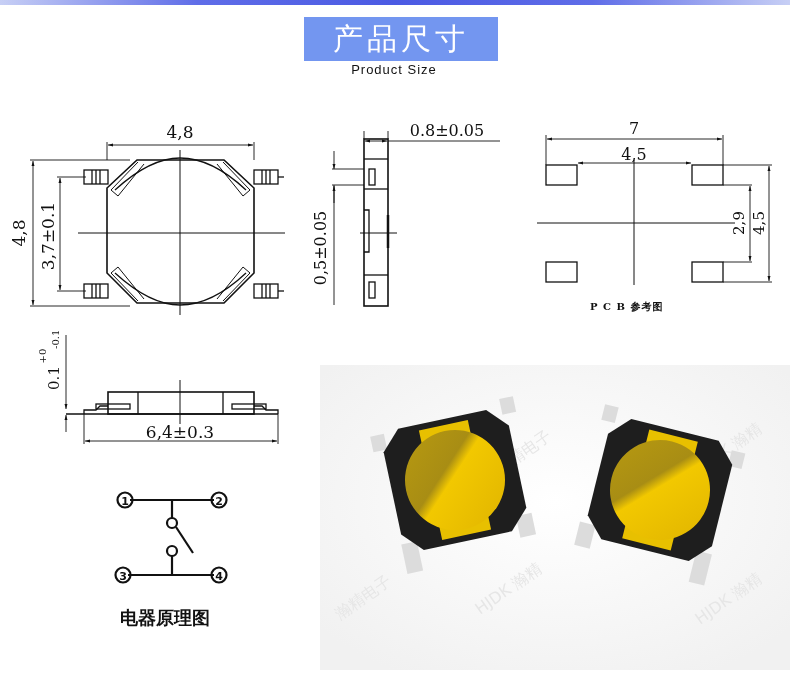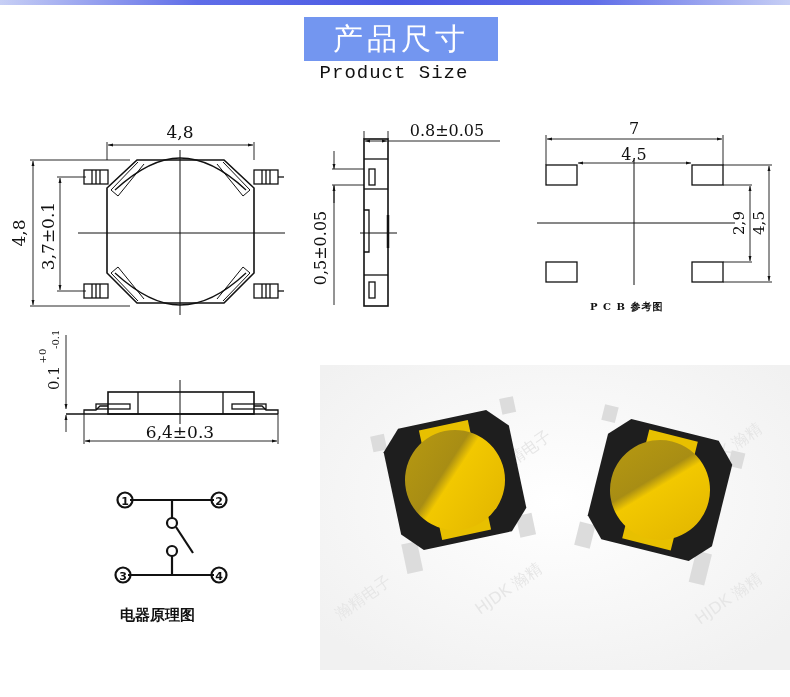--- a/index.html
+++ b/index.html
@@ -4,21 +4,21 @@
 <style>
   html, body { margin: 0; padding: 0; background: #ffffff; }
   body { width: 790px; height: 697px; position: relative; overflow: hidden;
          font-family: "DejaVu Sans", sans-serif; }
   .topbar { position: absolute; left: 0; top: 0; width: 790px; height: 5px;
             background: linear-gradient(90deg, #c7cff5 0%, #5f6de8 25%, #4b5ae3 50%, #5f6de8 75%, #c7cff5 100%); }
   .title-box { position: absolute; left: 297px; top: 17px; width: 194px; height: 44px;
                background: #7396f0; color: #ffffff; font-size: 30px; line-height: 44px;
                text-align: center; letter-spacing: 4px; font-family: "DejaVu Sans", sans-serif; margin-left: 7px; }
   .subtitle { position: absolute; left: 297px; top: 62px; width: 194px; text-align: center;
-              font-size: 19px; color: #111; letter-spacing: 1px; font-family: Liberation Mono, monospace; }
+              font-size: 13px; color: #111; letter-spacing: 1px; font-family: Liberation Sans, sans-serif; }
   svg.drawing { position: absolute; left: 0; top: 0; }
   .dimtext { font-family: "DejaVu Serif", serif; fill: #111; }
   .label-cn { position: absolute; font-family: "DejaVu Serif", serif; font-weight: bold; color: #111; }
   .photo { position: absolute; left: 320px; top: 365px; width: 470px; height: 305px; }
 </style>
 </head>
 <body>
 
 <div class="topbar"></div>
 <div class="title-box">产品尺寸</div>
@@ -170,21 +170,21 @@
     <circle cx="123" cy="575" r="7.5"></circle>
     <circle cx="219" cy="575" r="7.5"></circle>
   </g>
   <text x="125" y="505" font-size="11" font-weight="bold" text-anchor="middle" fill="#111" font-family="DejaVu Sans, sans-serif">1</text>
   <text x="219" y="505" font-size="11" font-weight="bold" text-anchor="middle" fill="#111" font-family="DejaVu Sans, sans-serif">2</text>
   <text x="123" y="580" font-size="11" font-weight="bold" text-anchor="middle" fill="#111" font-family="DejaVu Sans, sans-serif">3</text>
   <text x="219" y="580" font-size="11" font-weight="bold" text-anchor="middle" fill="#111" font-family="DejaVu Sans, sans-serif">4</text>
 </svg>
 
 <div class="label-cn" style="left:590px; top:300px; font-size:10px; letter-spacing:1px;">P C B 参考图</div>
-<div class="label-cn" style="left:120px; top:606px; font-size:15px;">电器原理图</div>
+<div class="label-cn" style="left:120px; top:606px; font-size:18px;">电器原理图</div>
 
 <svg class="photo" viewBox="0 0 470 305">
   <defs>
     <radialGradient id="bg" cx="50%" cy="45%" r="65%">
       <stop offset="0%" stop-color="#ffffff"></stop>
       <stop offset="100%" stop-color="#f1f1f1"></stop>
     </radialGradient>
     <linearGradient id="dome" x1="0" y1="0" x2="1" y2="1">
       <stop offset="0%" stop-color="#b89a10"></stop>
       <stop offset="40%" stop-color="#a88d14"></stop>

